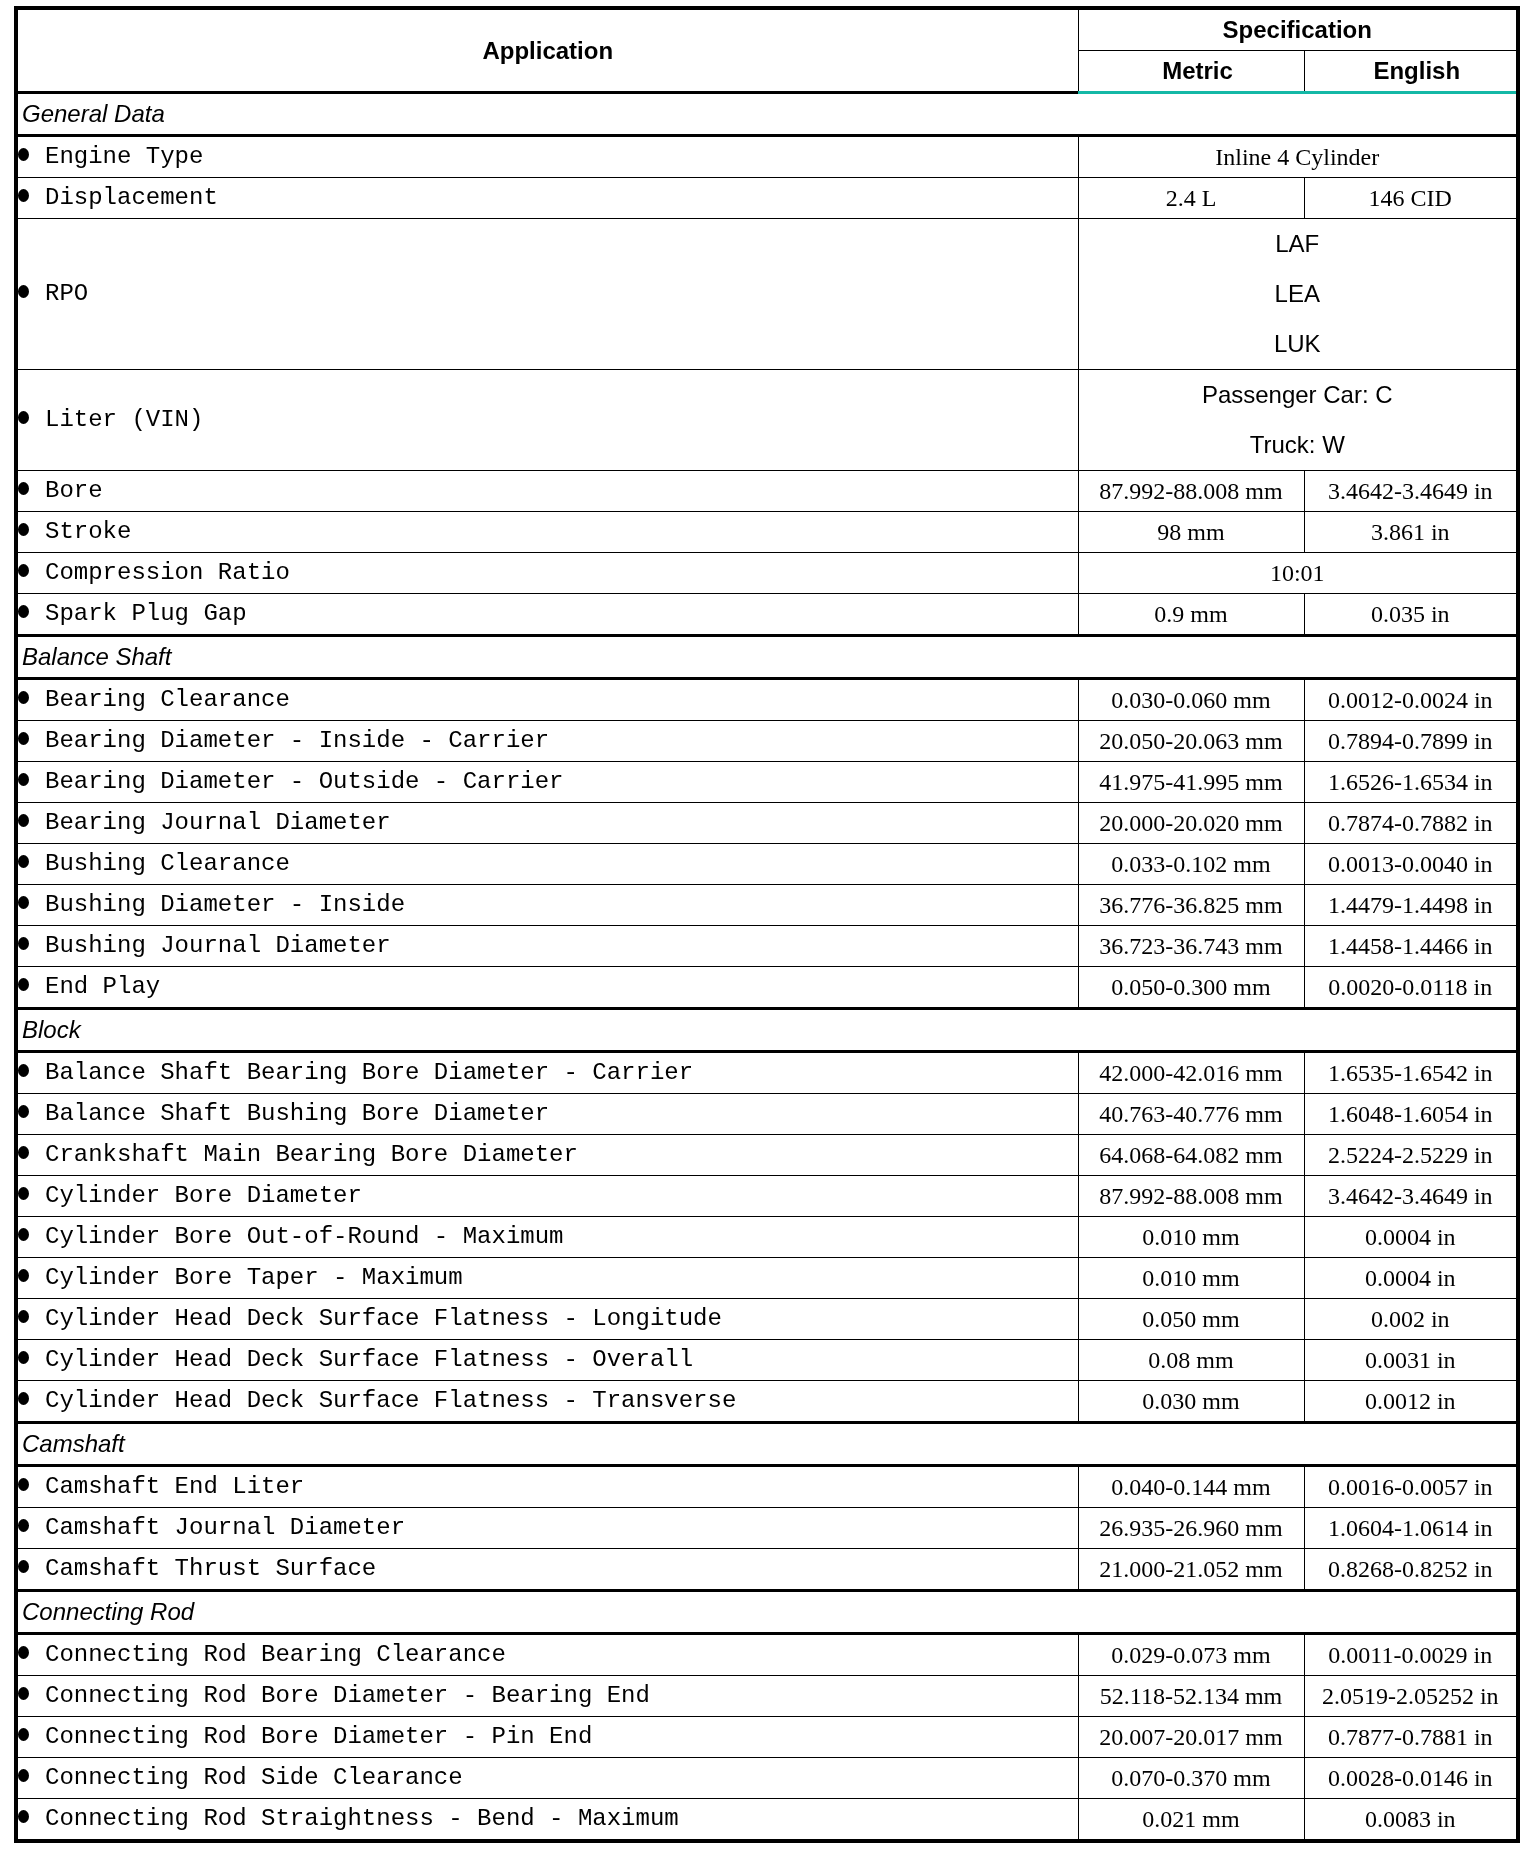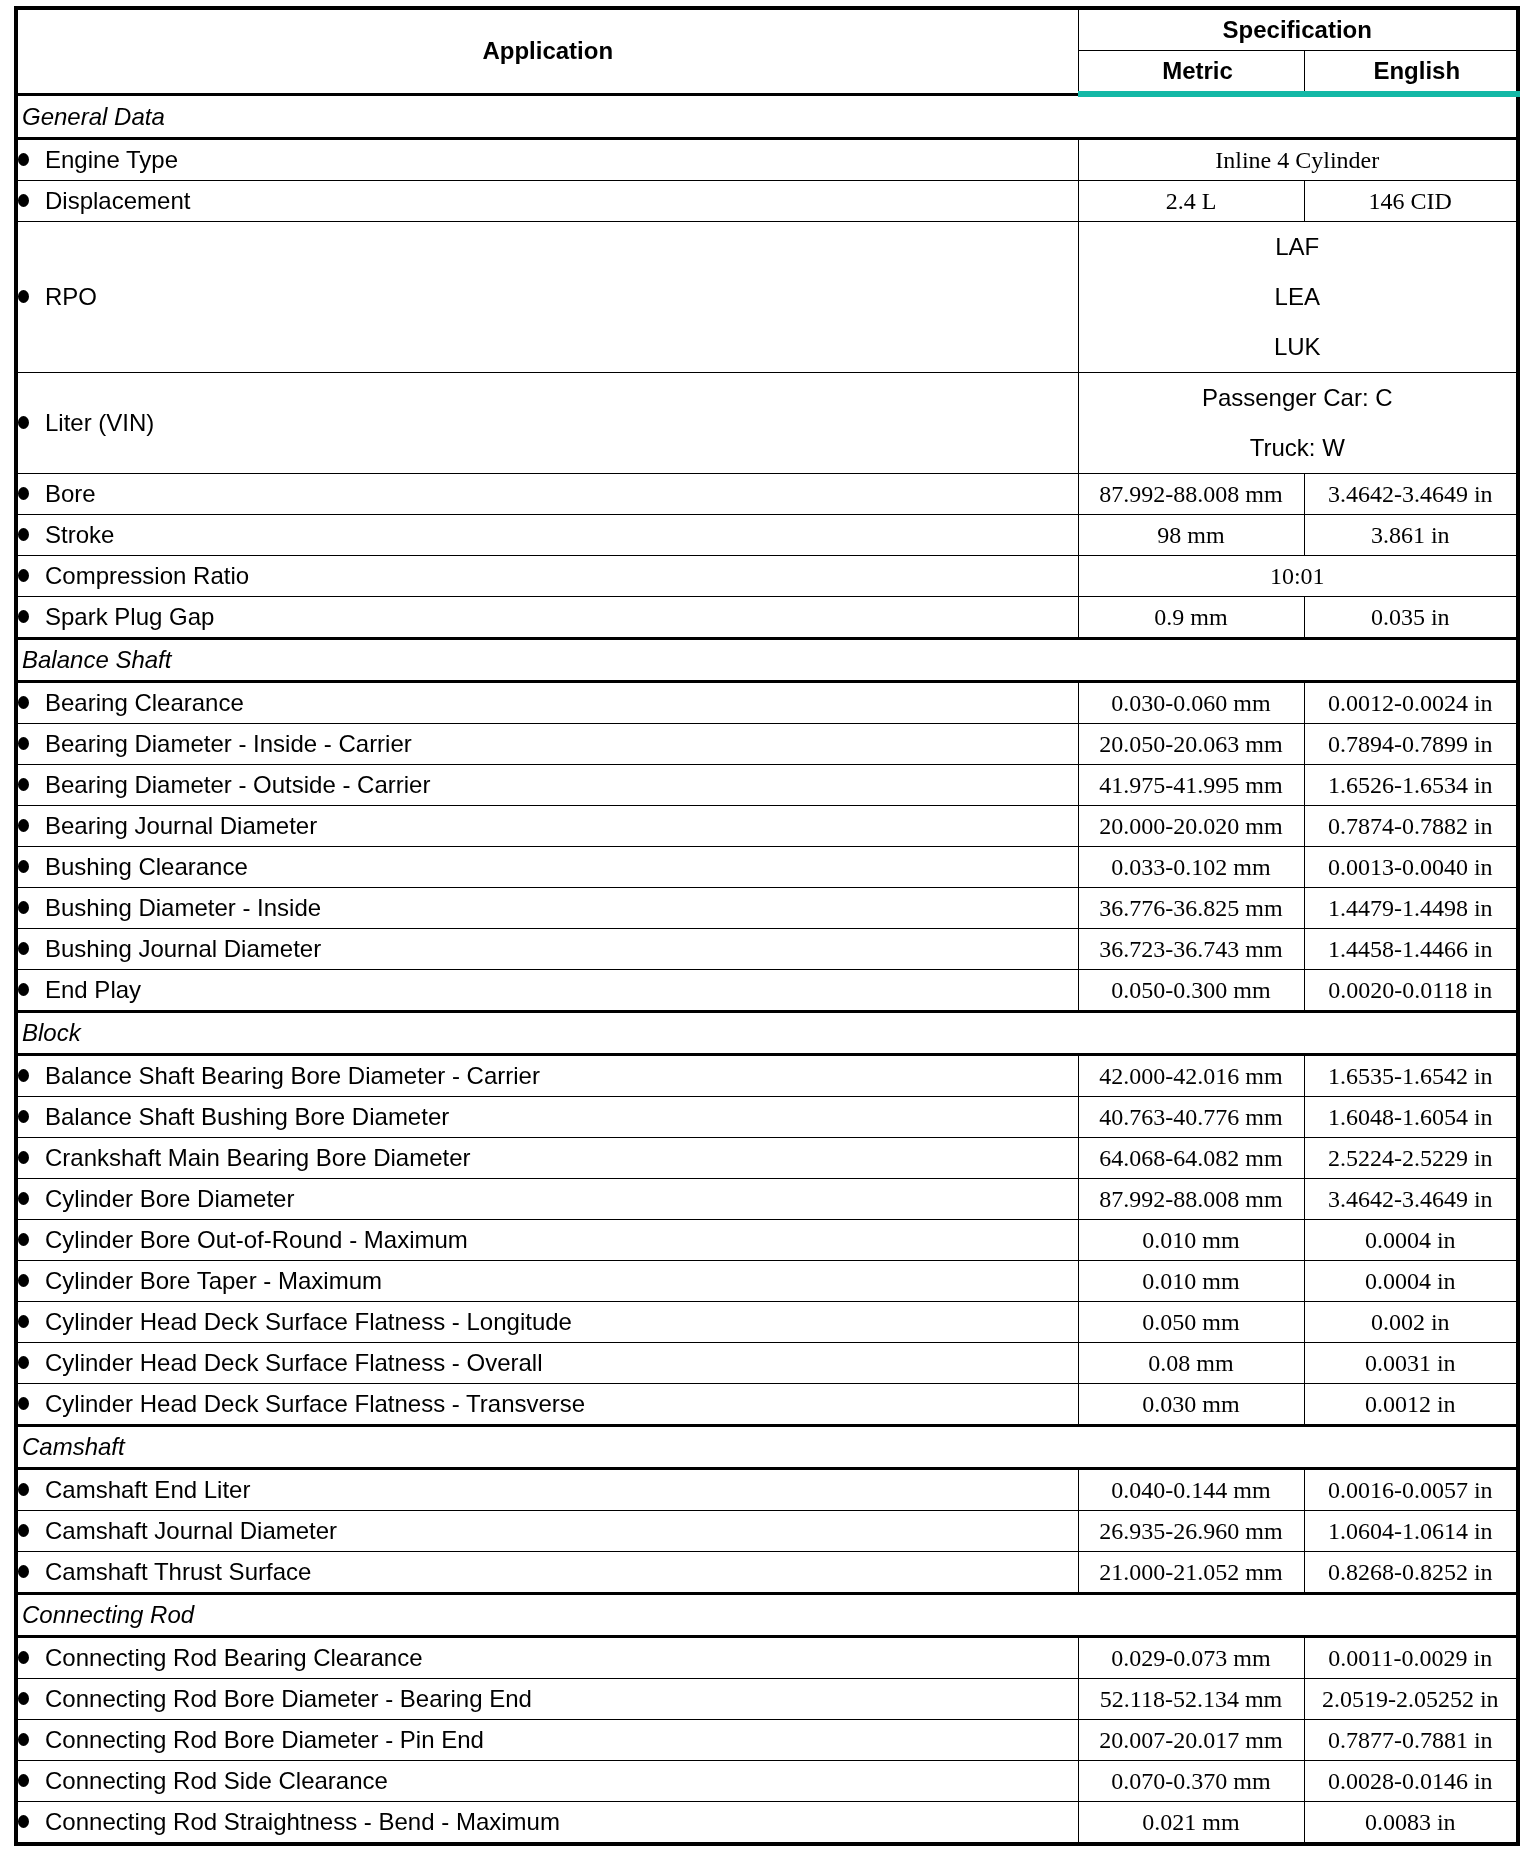--- a/index.html
+++ b/index.html
@@ -11,24 +11,24 @@
     border: 4px solid #000;
   }
   table.spec col.c-app { width: 1062px; }
   table.spec col.c-met { width: 226px; }
   table.spec col.c-eng { width: 214px; }
   table.spec td, table.spec th {
     border: 1.5px solid #000; padding: 0; font-size: 24px; line-height: 1;
   }
   th { font-weight: bold; height: 40px; font-size: 24px; }
   th.app { text-align: center; }
-  tr.hdr2 th { border-bottom: 6px solid #14b8a6; padding-left: 13px; }
+  tr.hdr2 th { border-bottom: 3px solid #14b8a6; padding-left: 13px; }
   tr.row td { height: 40px; }
   tr.sect td { height: 40px; text-align: left; padding-left: 4px; border-top: 3px solid #000; border-bottom: 3px solid #000; font-style: italic; }
-  td.lbl { padding-left: 22px; text-align: left; white-space: nowrap; }
+  td.lbl { padding-left: 22px; text-align: left; white-space: nowrap; font-family: Liberation Mono, monospace; }
   td.lbl .bullet { display: inline-block; width: 11px; height: 13px; border-radius: 50%; background: #000;
                    vertical-align: middle; margin-right: 16px; position: relative; top: -2px; }
   td.val { text-align: center; white-space: nowrap; font-family: Liberation Serif, serif; }
   td.multi { text-align: center; }
   td.multi div { height: 50px; line-height: 50px; }
   tr.rpo td { height: 150px; margin-top: 8px; }
   tr.vin td { height: 95px; }
 </style>
 </head>
 <body>

